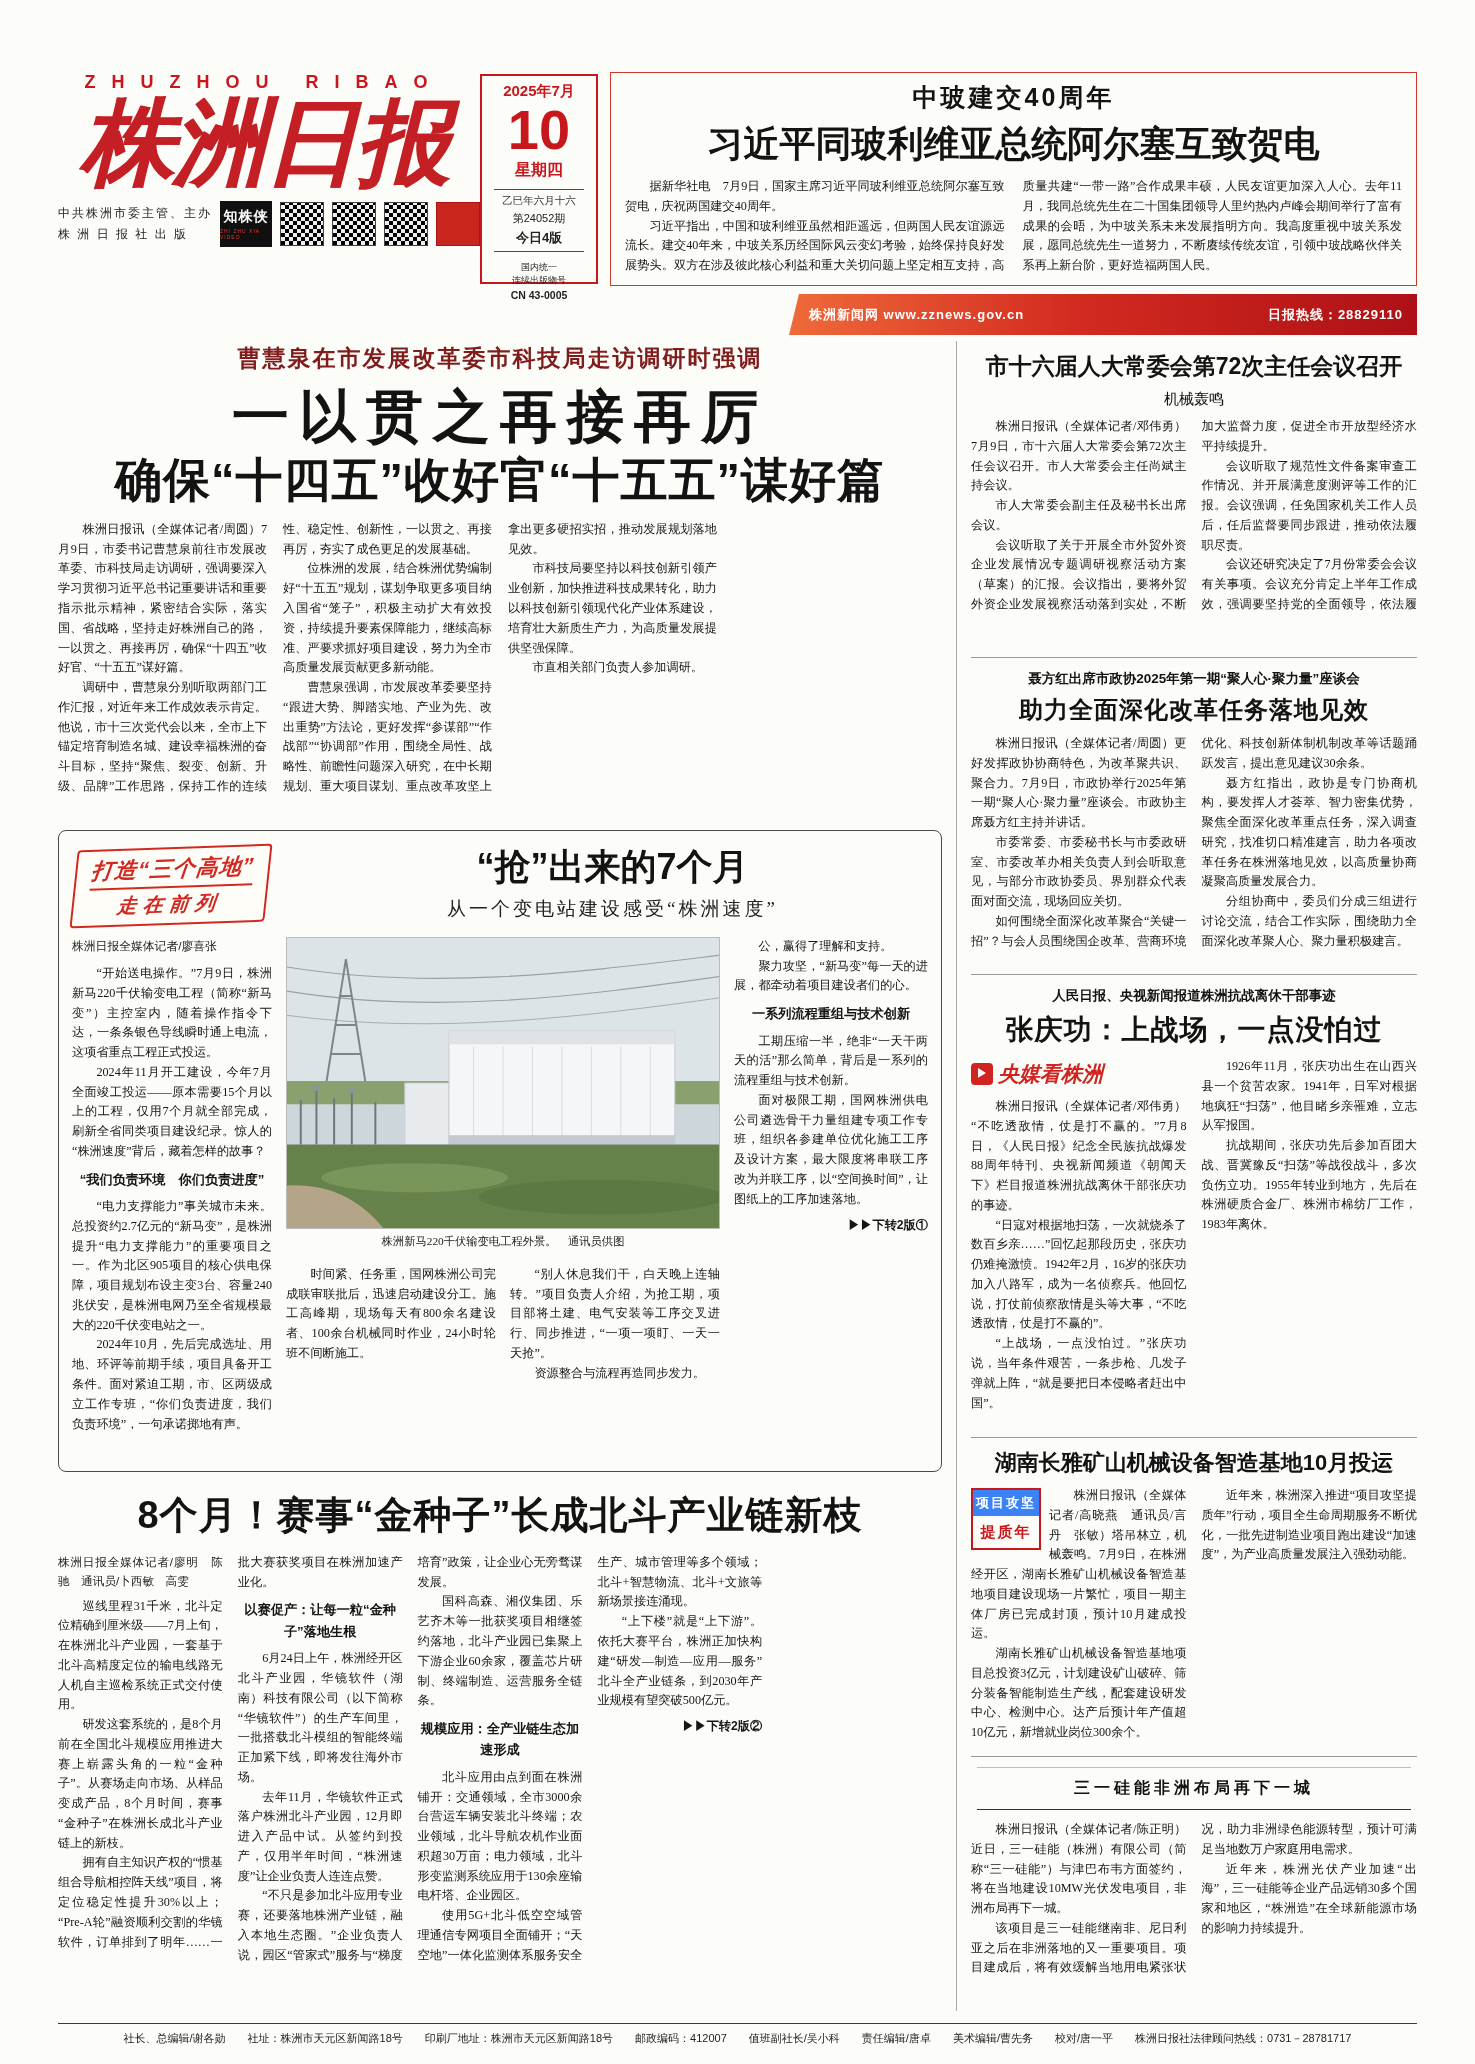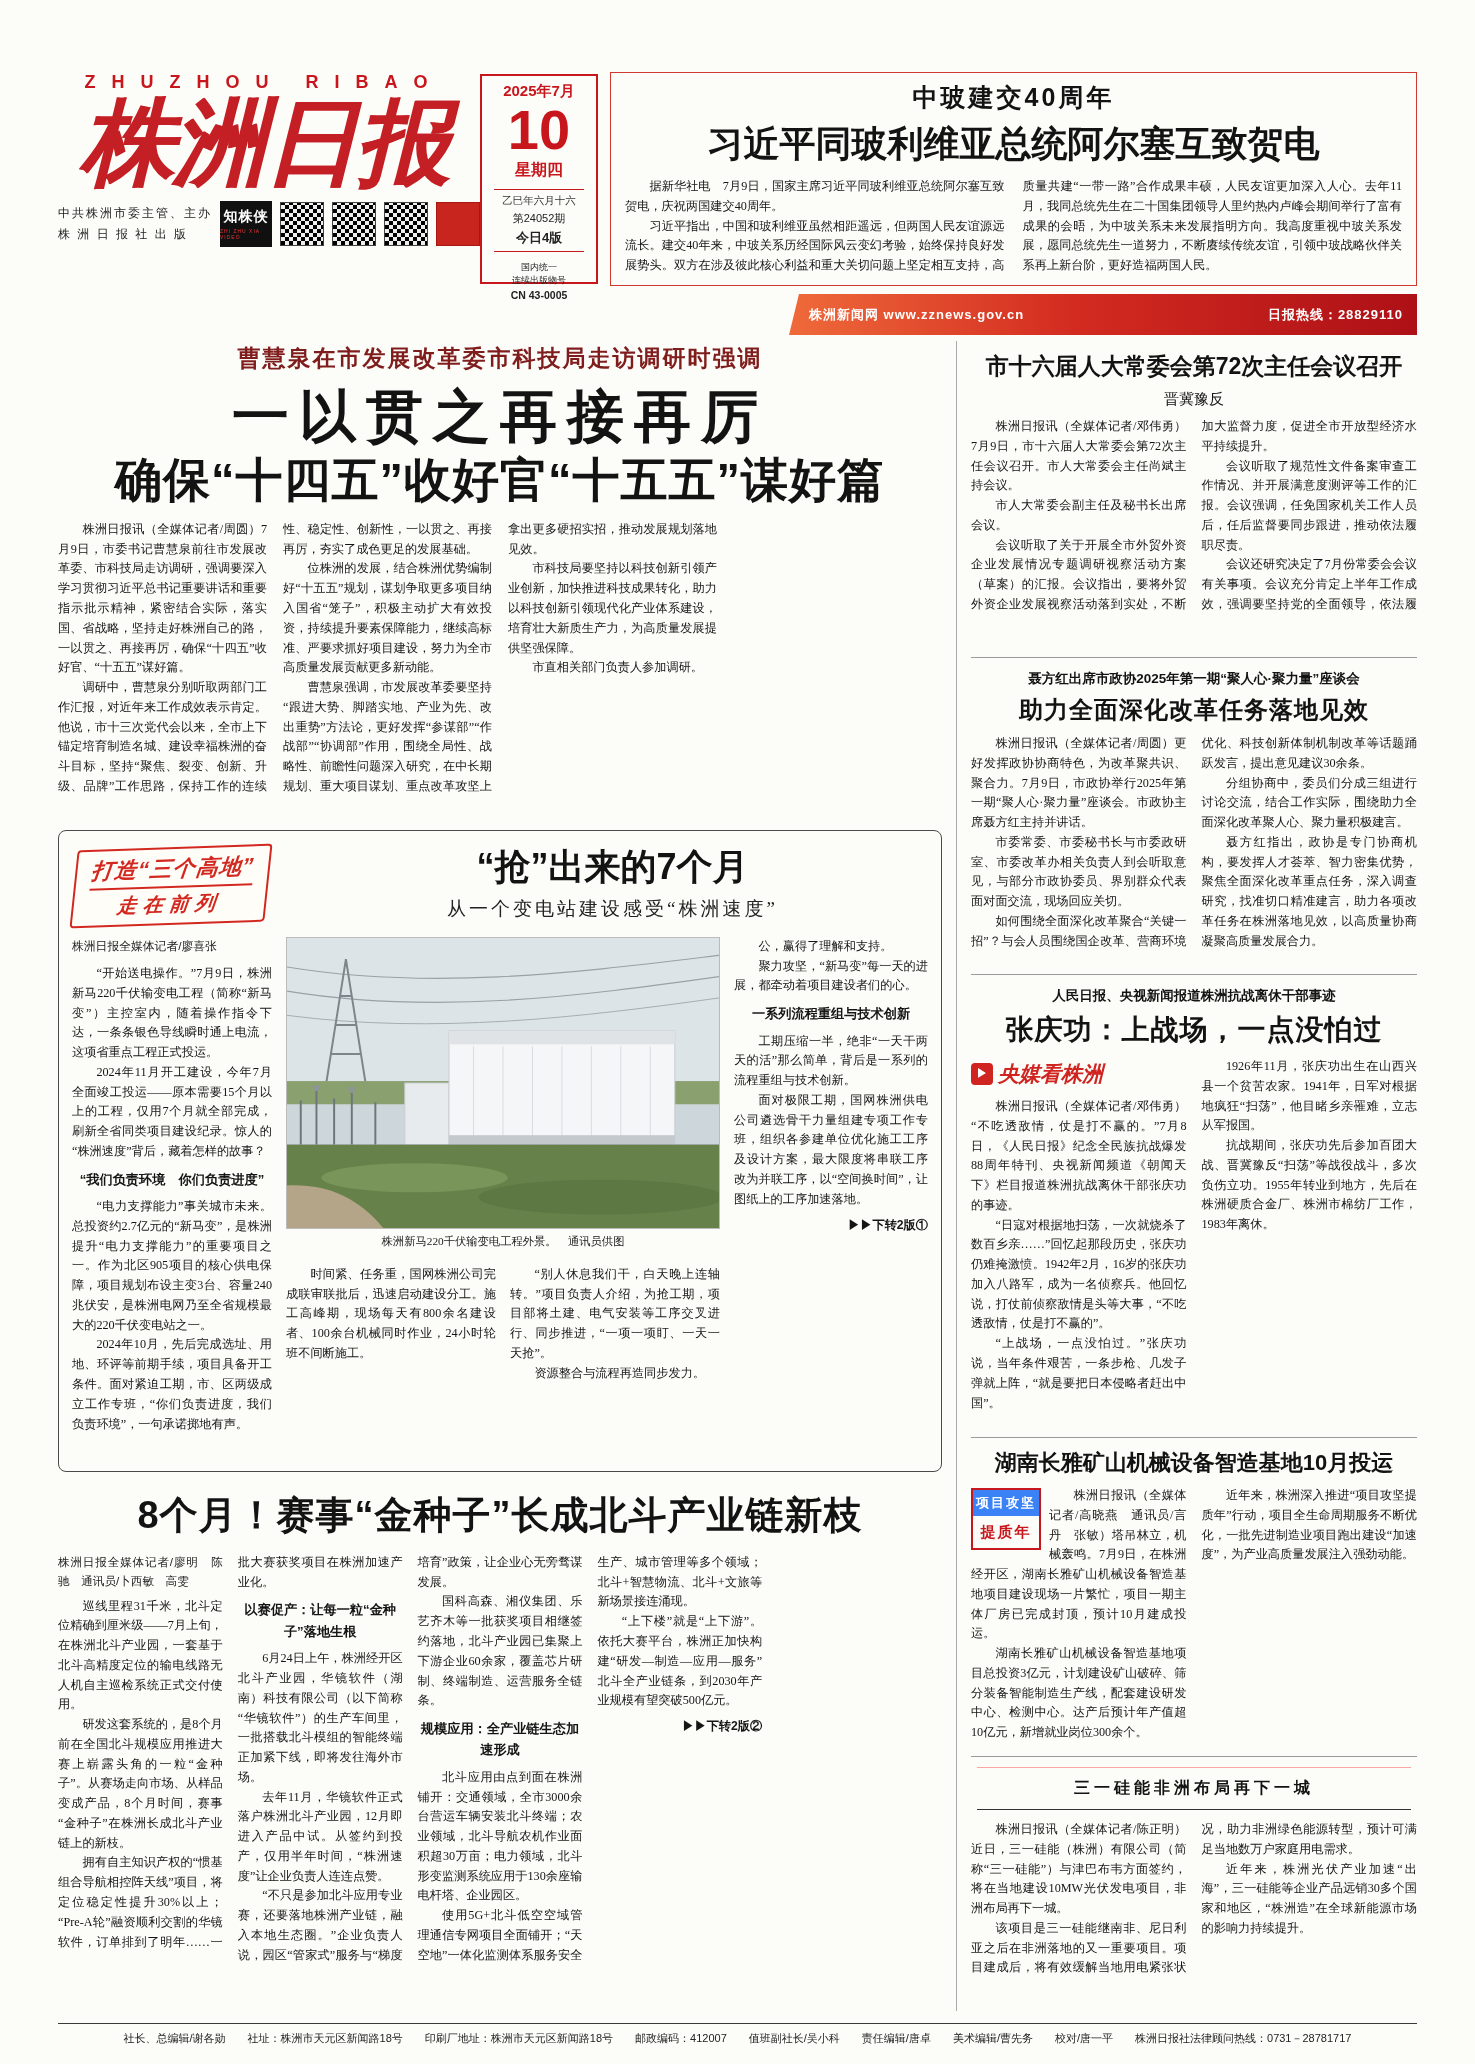--- a/index.html
+++ b/index.html
@@ -315,39 +315,39 @@
             </div>
           <div class="jump">▶▶下转2版②</div>
         </div>
       </section>
     </div>
 
     <div class="right">
 
       <article>
         <h2 class="a-head npc-h">市十六届人大常委会第72次主任会议召开</h2>
-        <div class="npc-sub">晋冀豫反</div>
+        <div class="npc-sub">机械轰鸣</div>
         <div class="twocol npc-body jbody">
             <p>株洲日报讯（全媒体记者/邓伟勇）7月9日，市十六届人大常委会第72次主任会议召开。市人大常委会主任尚斌主持会议。</p>
             <p>市人大常委会副主任及秘书长出席会议。</p>
             <p>会议听取了关于开展全市外贸外资企业发展情况专题调研视察活动方案（草案）的汇报。会议指出，要将外贸外资企业发展视察活动落到实处，不断加大监督力度，促进全市开放型经济水平持续提升。</p>
             <p>会议听取了规范性文件备案审查工作情况、并开展满意度测评等工作的汇报。会议强调，任免国家机关工作人员后，任后监督要同步跟进，推动依法履职尽责。</p>
             <p>会议还研究决定了7月份常委会会议有关事项。会议充分肯定上半年工作成效，强调要坚持党的全面领导，依法履职尽责，高质量完成全年各项目标任务。</p>
           </div>
       </article>
 
       <article>
         <div class="a-kicker small">聂方红出席市政协2025年第一期“聚人心·聚力量”座谈会</div>
         <h2 class="a-head cppcc-h">助力全面深化改革任务落地见效</h2>
         <div class="twocol cppcc-body jbody">
             <p>株洲日报讯（全媒体记者/周圆）更好发挥政协协商特色，为改革聚共识、聚合力。7月9日，市政协举行2025年第一期“聚人心·聚力量”座谈会。市政协主席聂方红主持并讲话。</p>
             <p>市委常委、市委秘书长与市委政研室、市委改革办相关负责人到会听取意见，与部分市政协委员、界别群众代表面对面交流，现场回应关切。</p>
             <p>如何围绕全面深化改革聚合“关键一招”？与会人员围绕国企改革、营商环境优化、科技创新体制机制改革等话题踊跃发言，提出意见建议30余条。</p>
+            <p>聂方红指出，政协是专门协商机构，要发挥人才荟萃、智力密集优势，聚焦全面深化改革重点任务，深入调查研究，找准切口精准建言，助力各项改革任务在株洲落地见效，以高质量协商凝聚高质量发展合力。</p>
             <p>分组协商中，委员们分成三组进行讨论交流，结合工作实际，围绕助力全面深化改革聚人心、聚力量积极建言。</p>
-            <p>聂方红指出，政协是专门协商机构，要发挥人才荟萃、智力密集优势，聚焦全面深化改革重点任务，深入调查研究，找准切口精准建言，助力各项改革任务在株洲落地见效，以高质量协商凝聚高质量发展合力。</p>
           </div>
       </article>
 
       <article>
         <div class="a-kicker small">人民日报、央视新闻报道株洲抗战离休干部事迹</div>
         <h2 class="a-head zhang-h">张庆功：上战场，一点没怕过</h2>
         <div class="twocol zhang-body jbody">
           <div class="ymkz">
             <span class="ym-icon">▶</span>
             <span>央媒看株洲</span>

